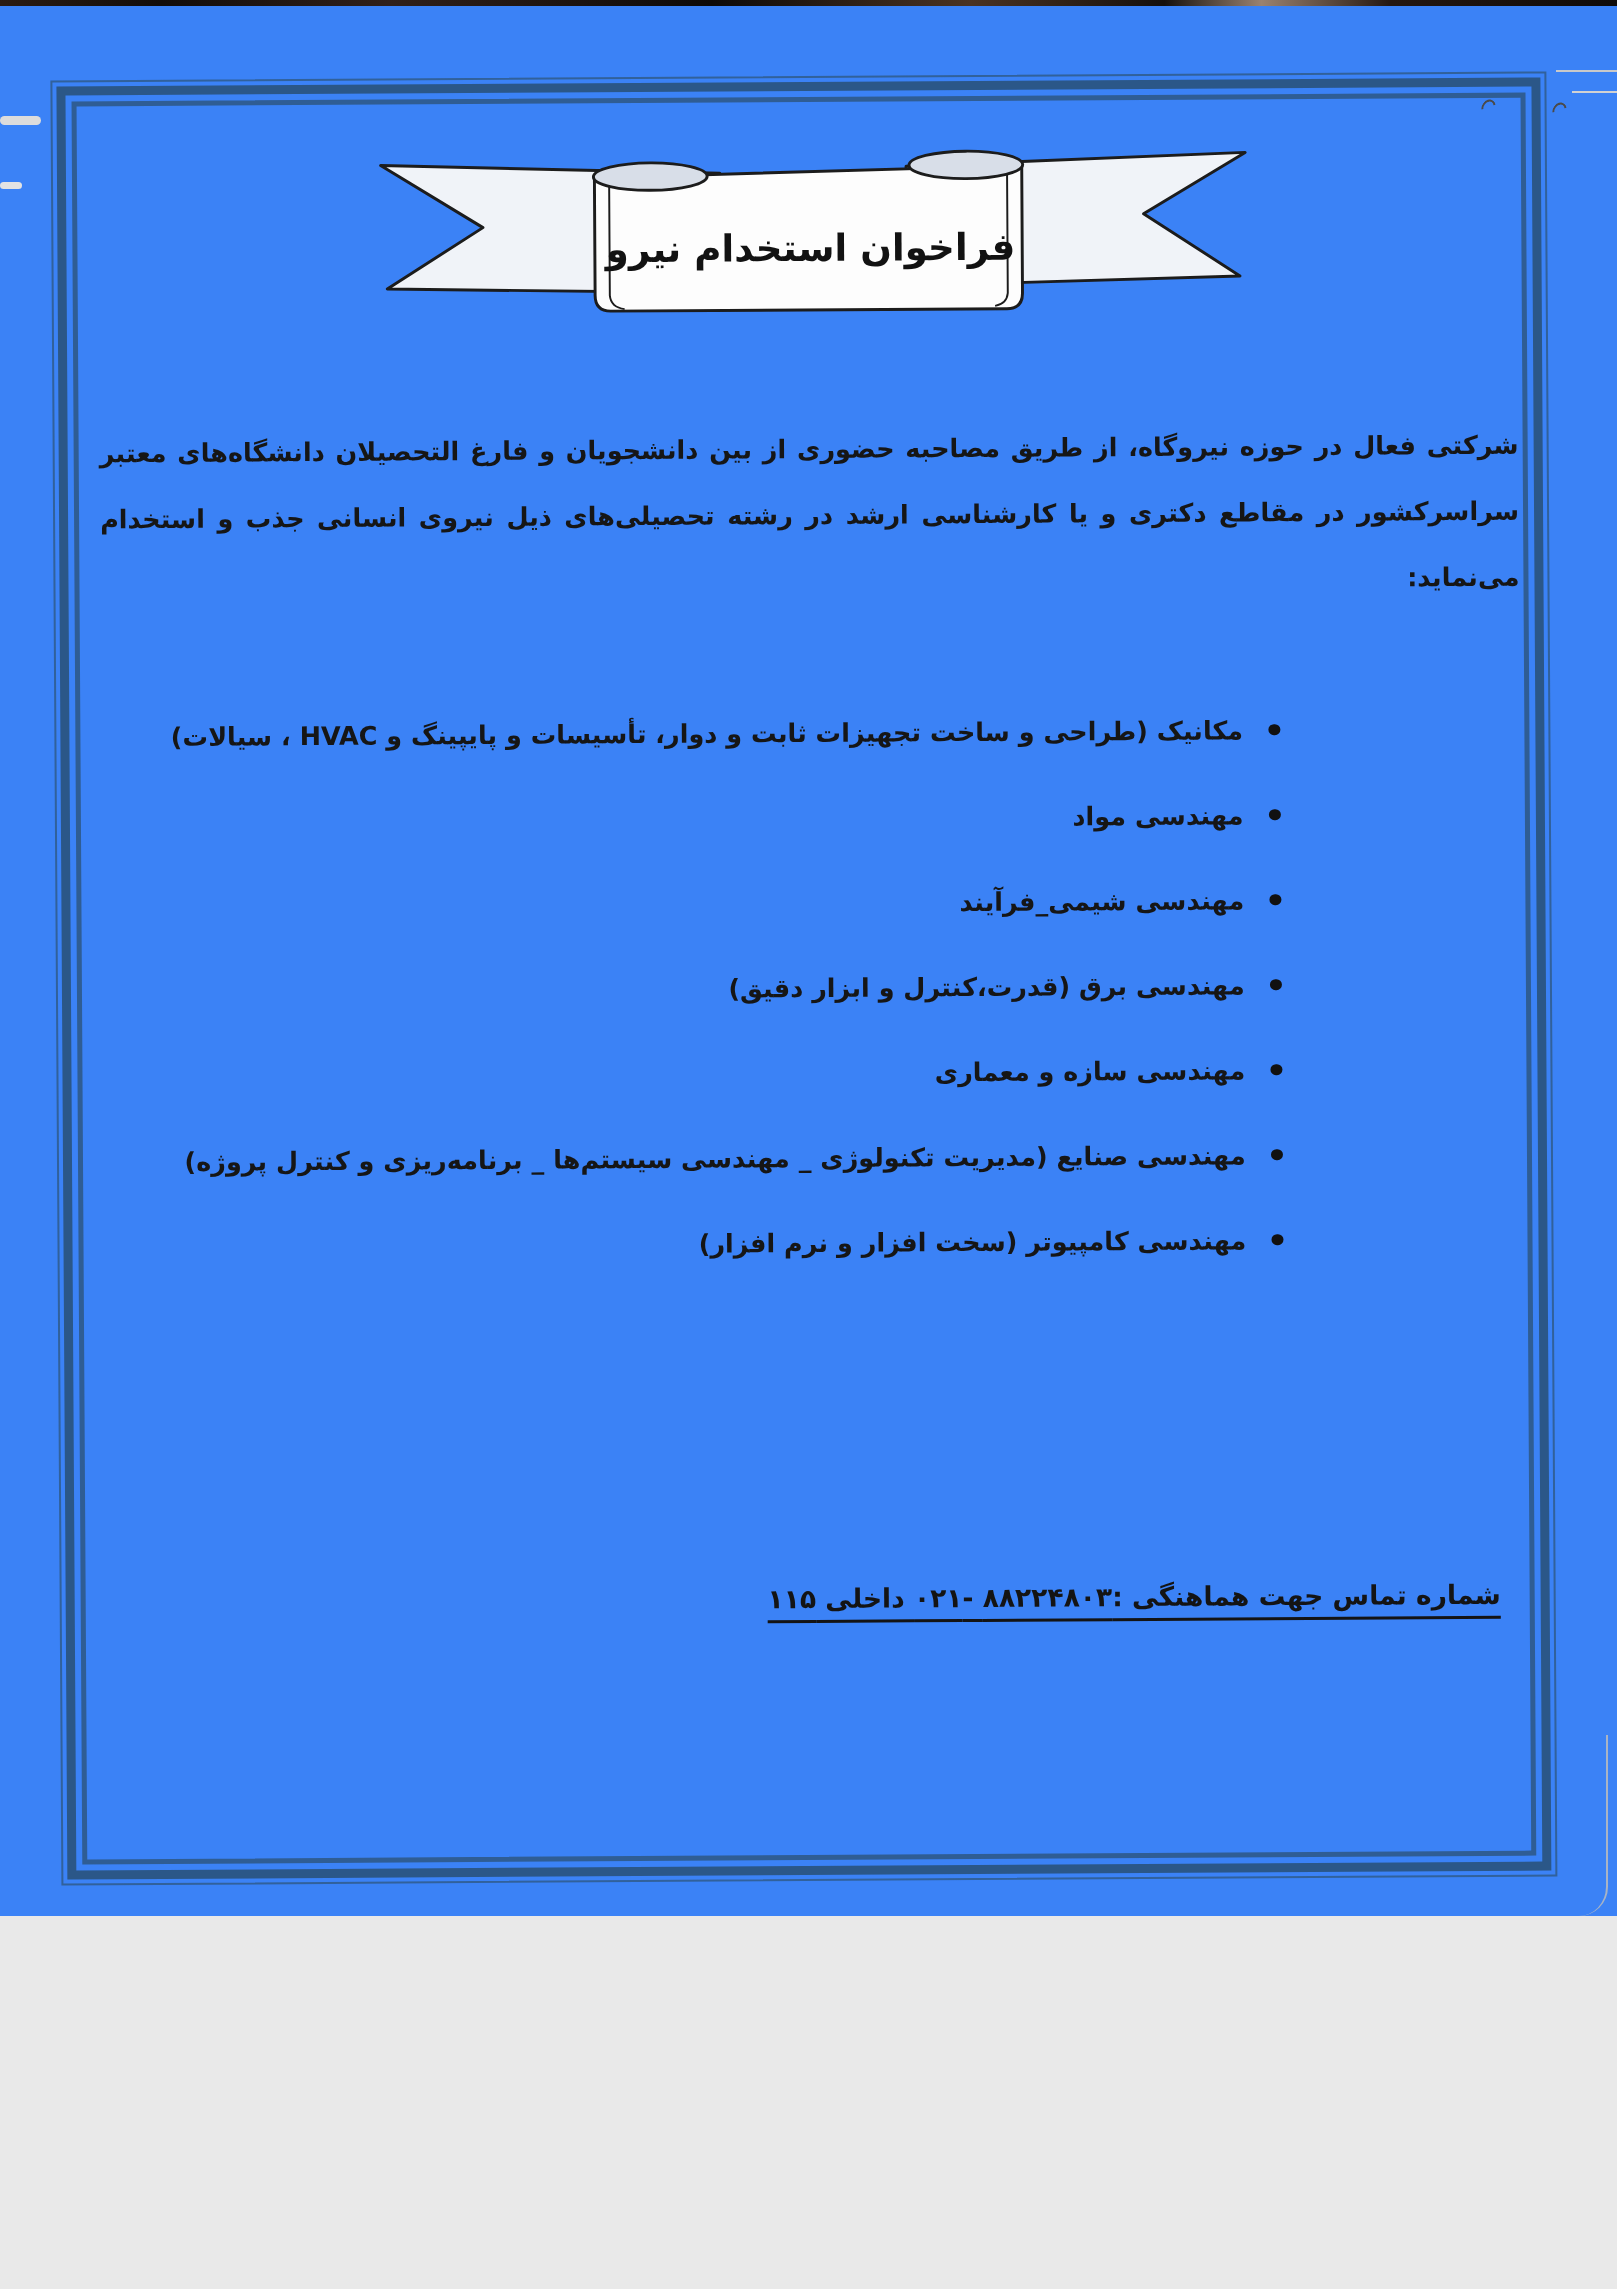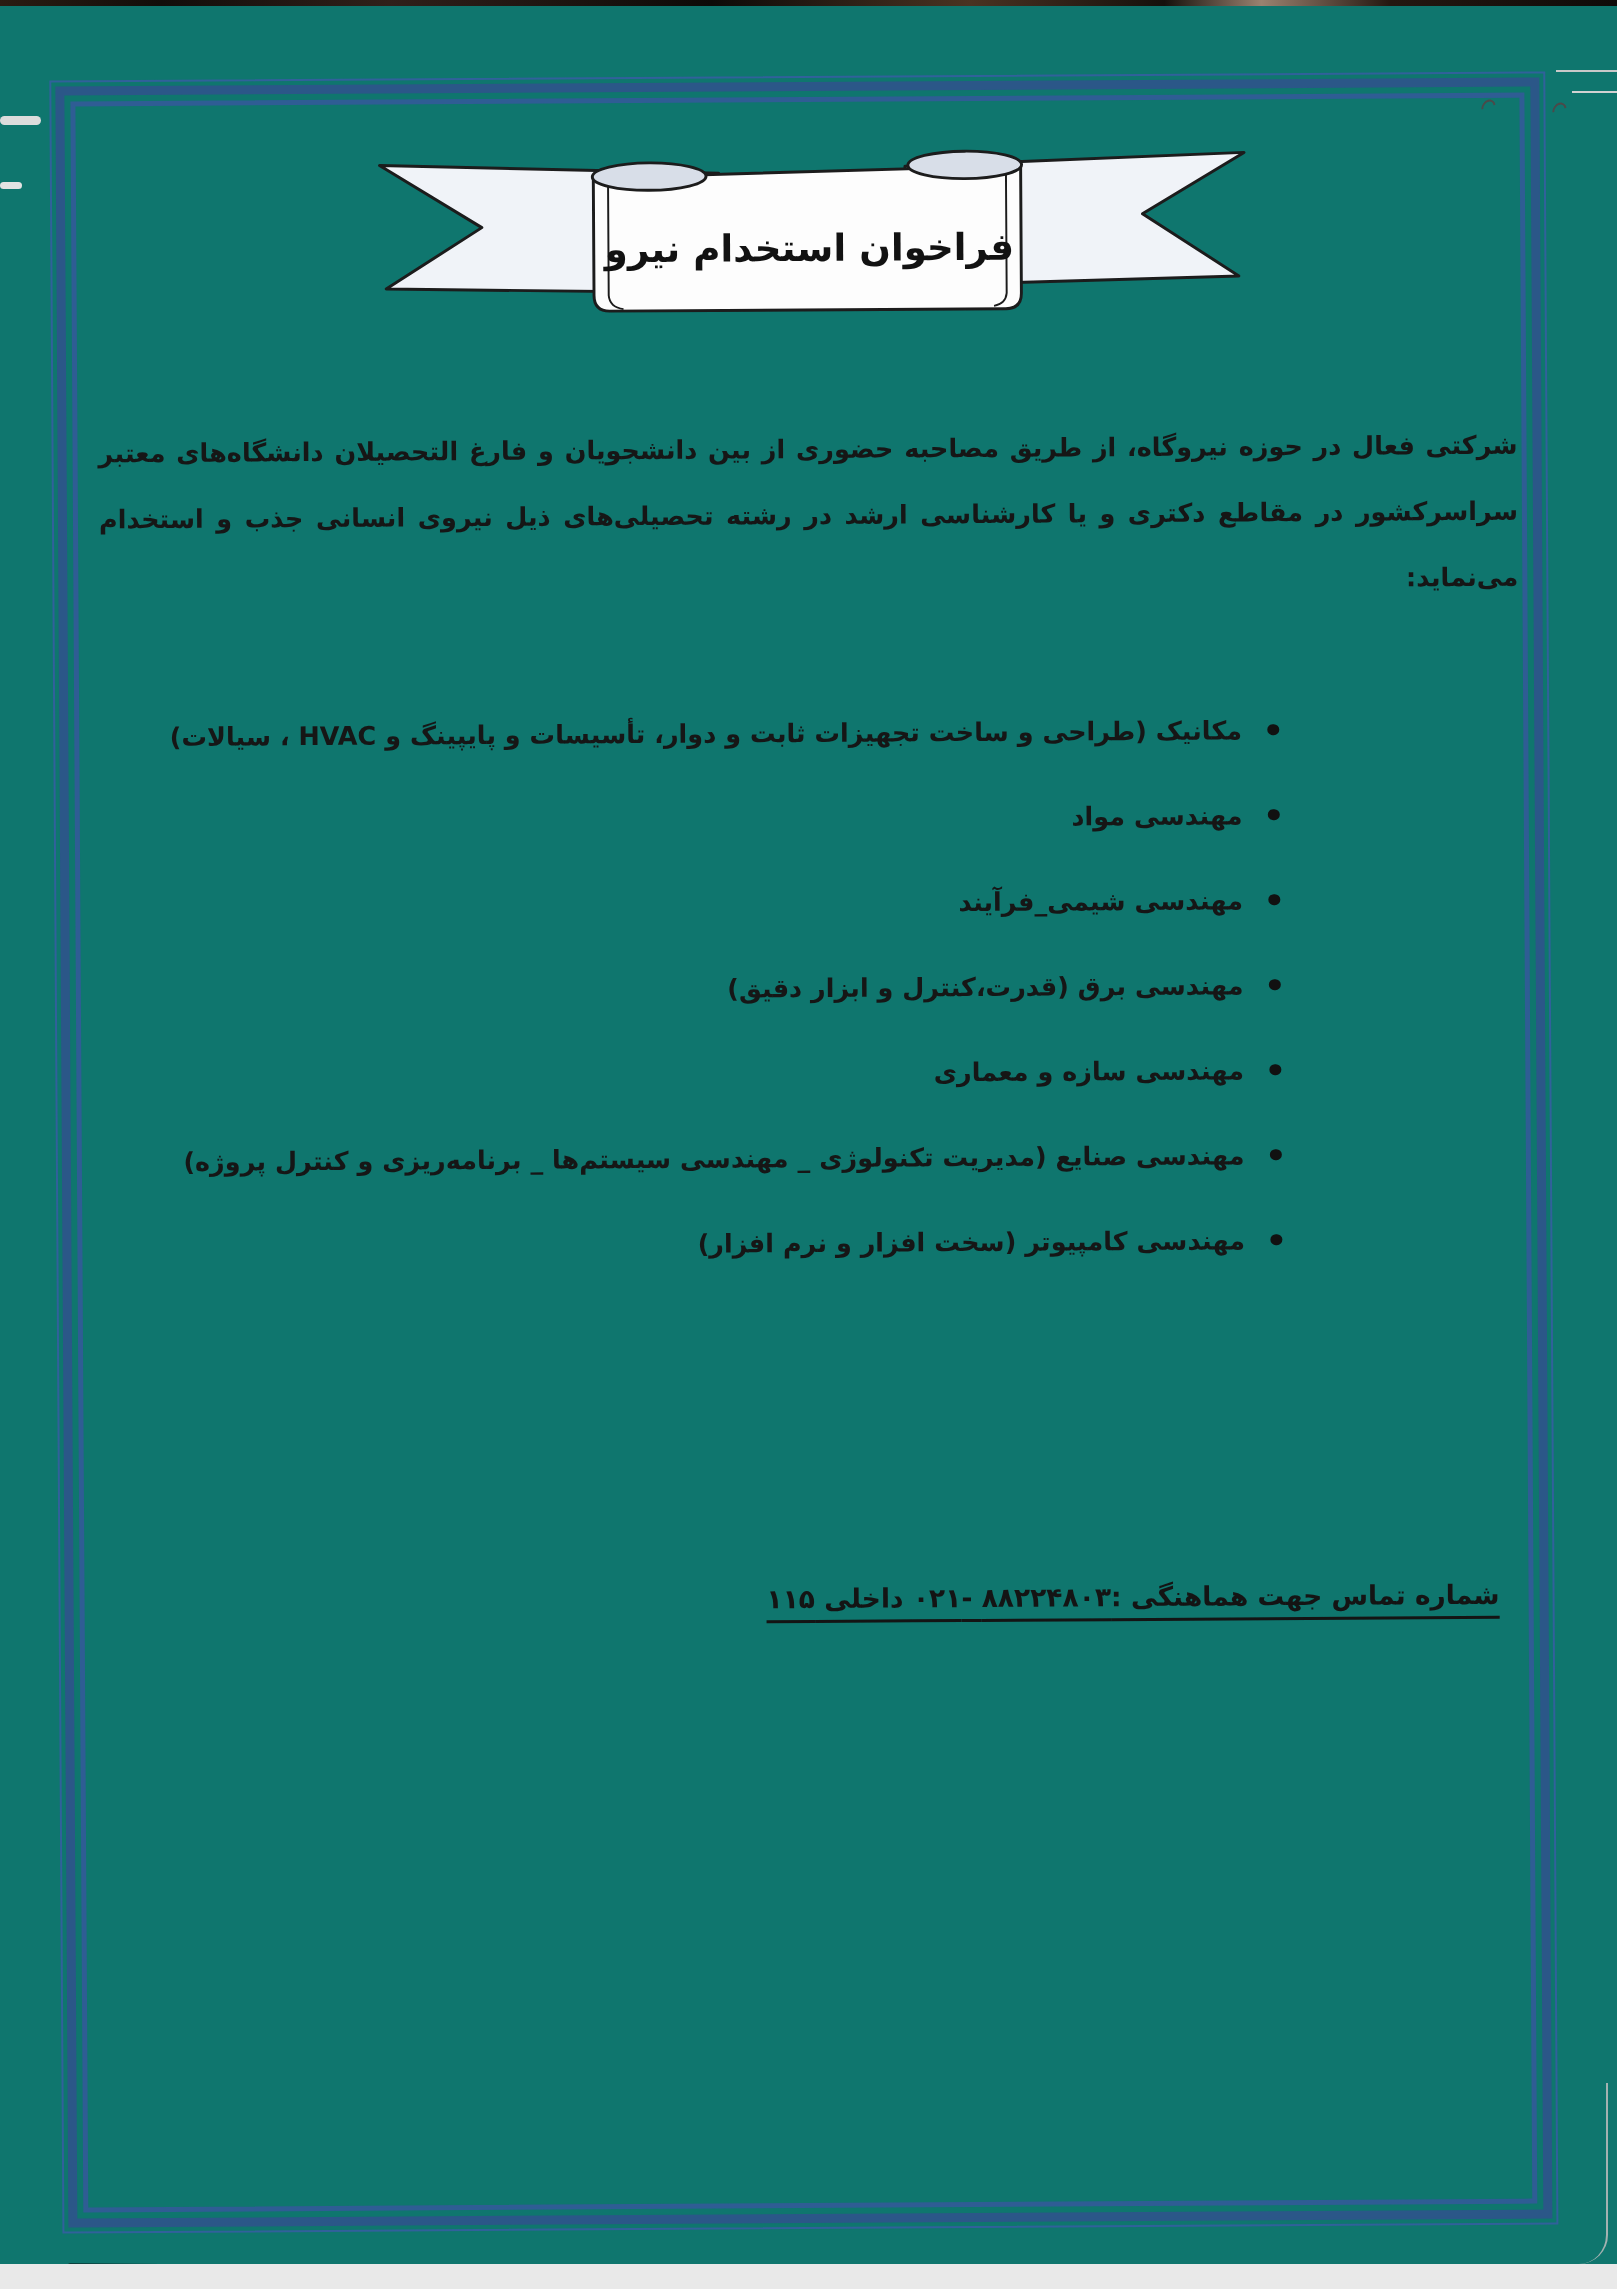--- a/index.html
+++ b/index.html
@@ -1,18 +1,18 @@
 <!DOCTYPE html>
 <html><head>
 <meta charset="utf-8">
 <style>
   html,body{margin:0;padding:0;background:#e9e9e9;}
   .page{
-    position:relative;width:1617px;height:2264px;margin:0 auto;
-    background:#0f766e;overflow:hidden;
+    position:relative;width:1617px;height:1916px;margin:0 auto;
+    background:#3b82f6;overflow:hidden;
     font-family:"DejaVu Sans","Liberation Sans",sans-serif;
   }
   
   .scan-top{
     position:absolute;top:0;left:0;width:1617px;height:5.9px;
     background:linear-gradient(90deg,#2b1c12 0%,#120d0a 10%,#30201a 24%,#0d0a08 44%,#4a3322 60%,#15100c 72%,#9a8270 78%,#241710 86%,#0f0b09 100%);
   }
   .scan-bottom{
     position:absolute;left:67px;right:51px;top:2268px;height:25.5px;
     background:#090909;transform:rotate(0.35deg);transform-origin:50% 50%;

